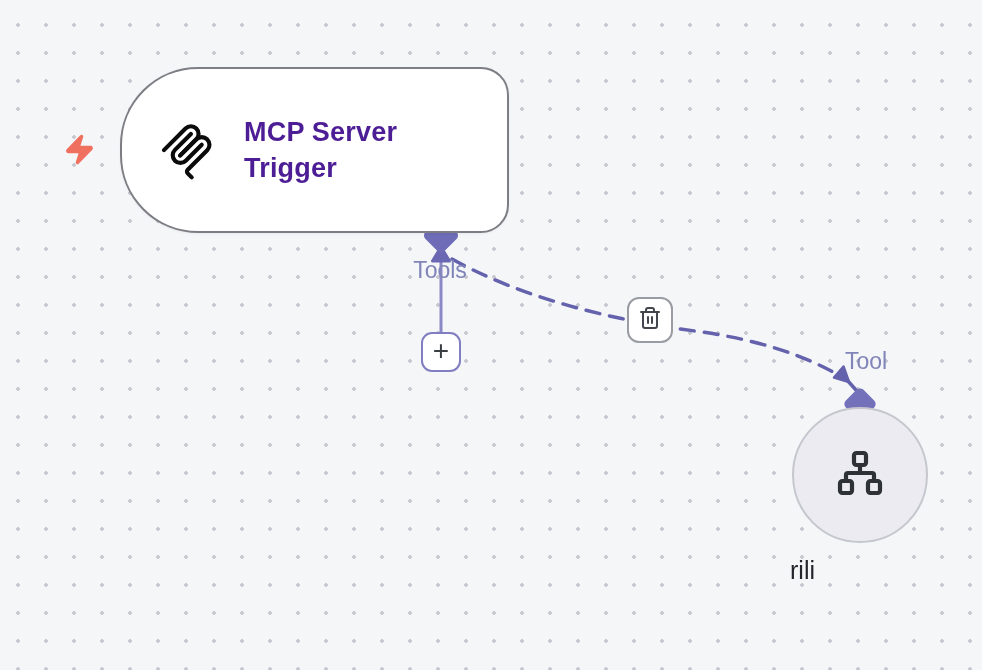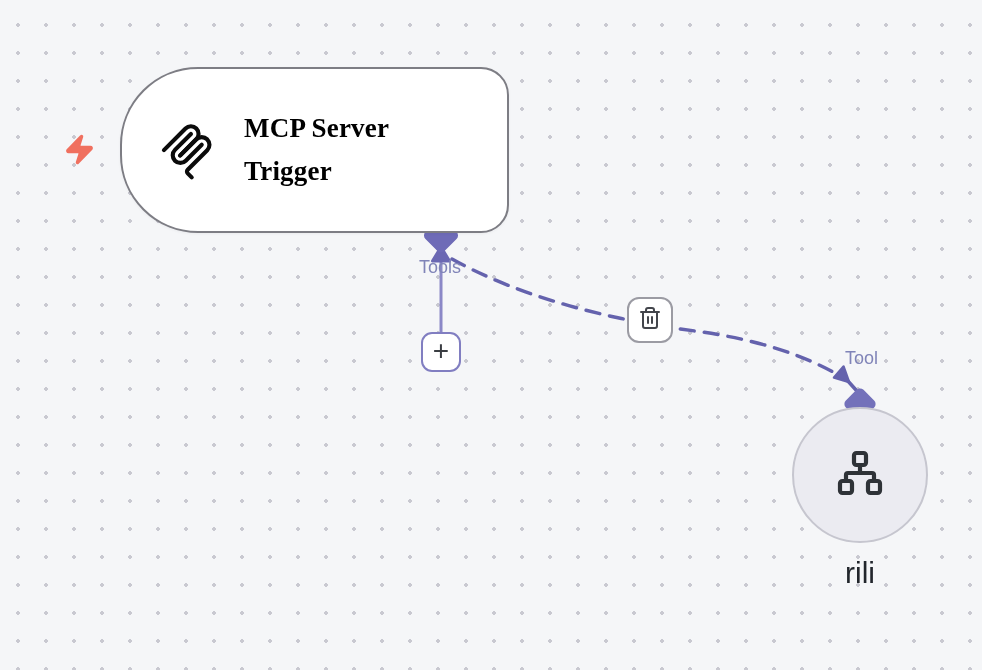--- a/index.html
+++ b/index.html
@@ -29,31 +29,30 @@
     border-radius: 78px 28px 28px 78px;
     box-sizing: border-box;
     display: flex; align-items: center;
     box-shadow: 0 1px 3px rgba(40,40,60,0.05);
     cursor: pointer;
   }
   .trigger-node .node-icon { margin-left: 34px; width: 62px; height: 66px; flex: 0 0 auto; }
   .trigger-node .node-title {
     margin-left: 26px;
     width: 180px;
-    font-size: 27px; line-height: 43px;
+    font-size: 27px; line-height: 36px;
     font-weight: 600; letter-spacing: 0.2px;
-    color: #000000;
-    font-family: Liberation Serif, serif;
+    color: #4c1d95;
   }
   
   .lightning { position: absolute; left: 63px; top: 126px; width: 33px; height: 47px; }
   
   .endpoint-label {
     position: absolute;
-    font-size: 18px; color: #8084b8;
+    font-size: 23px; color: #8084b8;
     pointer-events: none; white-space: nowrap;
   }
   .tools-label { left: 408px; top: 257px; width: 64px; text-align: center; }
   .tool-label  { left: 845px; top: 348px; }
   
   .add-button {
     position: absolute; left: 421px; top: 332px;
     width: 40px; height: 40px; box-sizing: border-box;
     background: #ffffff;
     border: 2.5px solid #817ec1;
@@ -77,22 +76,22 @@
     position: absolute; left: 792px; top: 407px;
     width: 136px; height: 136px; box-sizing: border-box;
     background: #ebebf1;
     border: 2px solid #c6c6cf;
     border-radius: 50%;
     display: flex; align-items: center; justify-content: center;
     cursor: pointer;
   }
   .tool-node-name {
     position: absolute; left: 790px; top: 556px;
-    width: 140px; text-align: center;
-    font-size: 30px; color: #22262c;
+    width: 140px; text-align: left;
+    font-size: 25px; color: #22262c;
   }
 </style>
 </head>
 <body>
 
 <div class="canvas">
 
   <svg class="edges" width="982" height="670" viewBox="0 0 982 670">
 
     <path d="M441 250 L441 333" stroke="#8b88c7" stroke-width="3" fill="none"></path>

